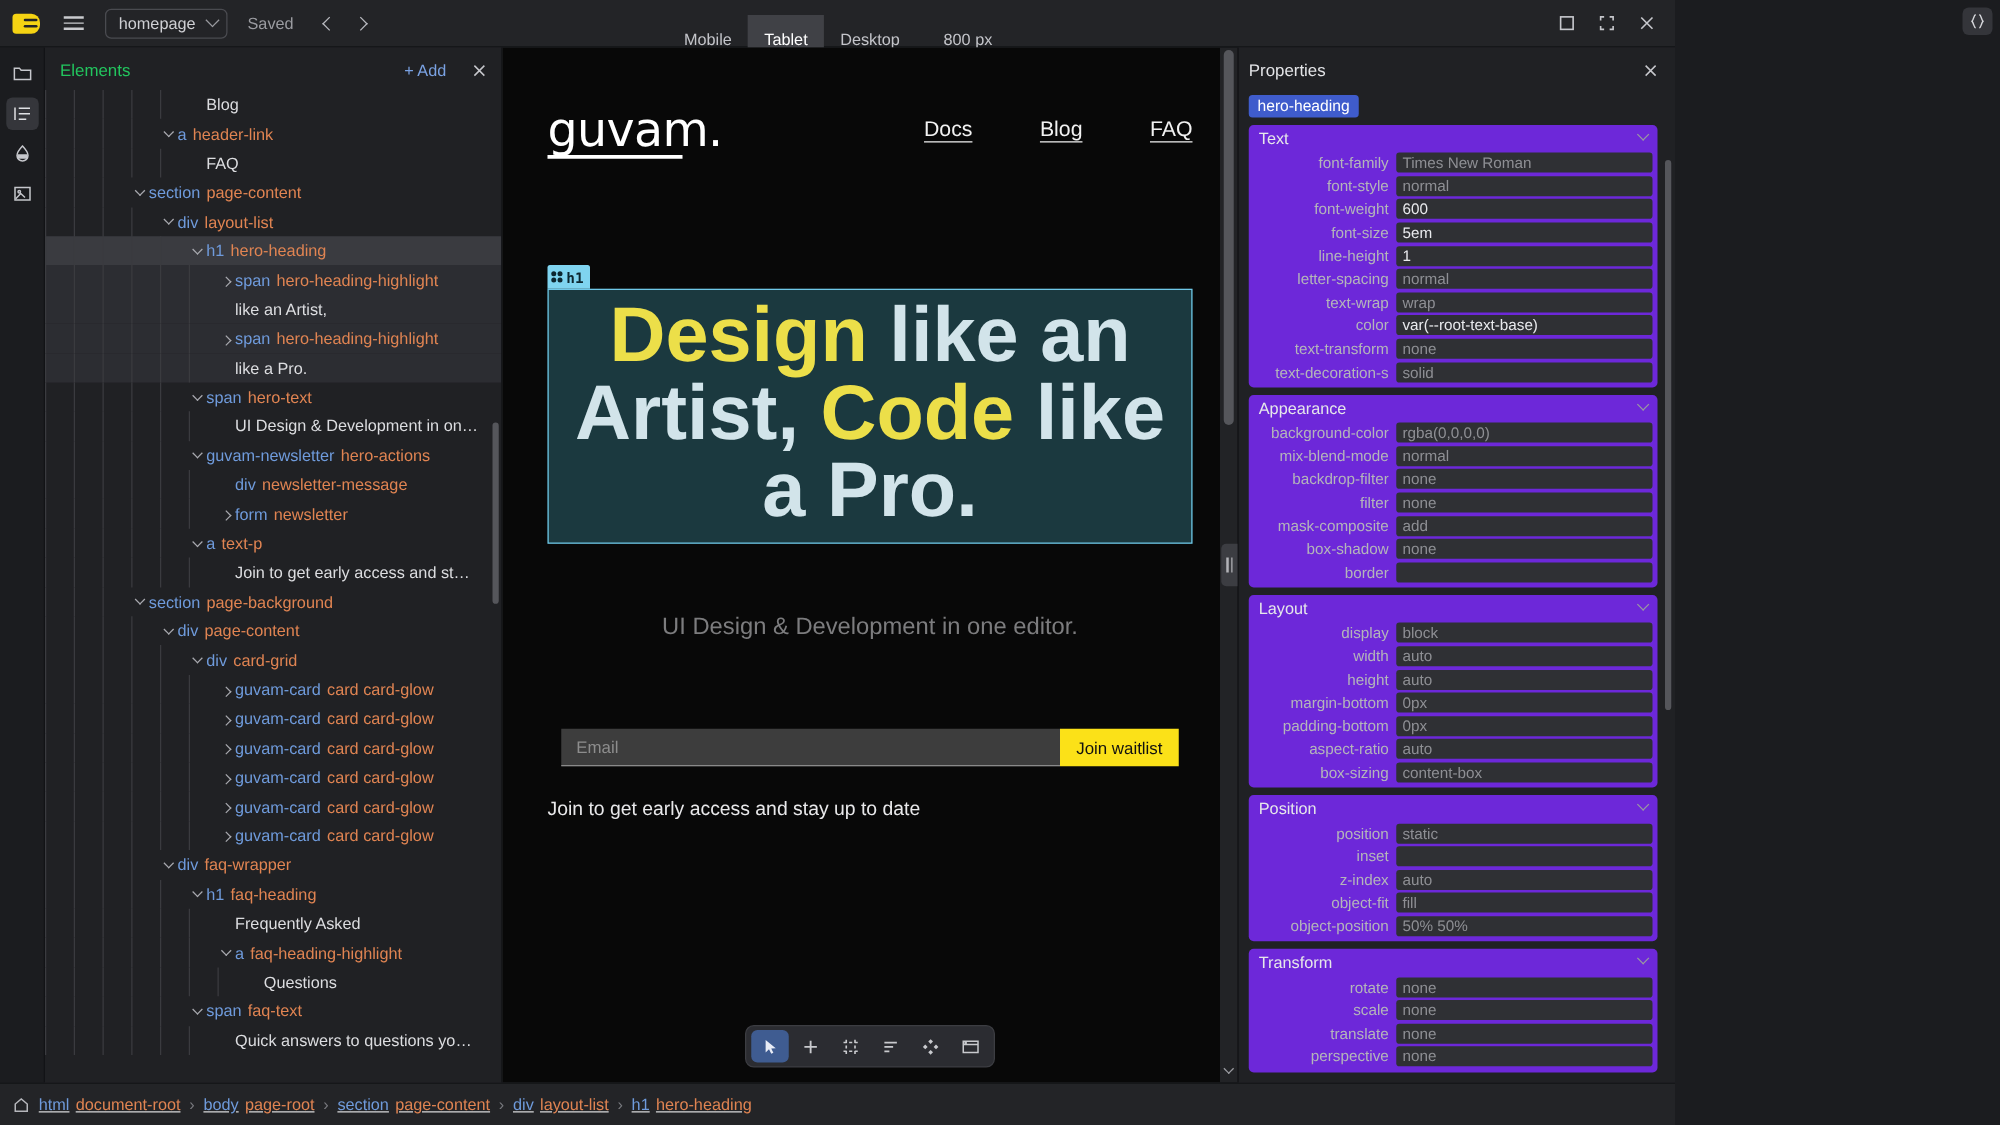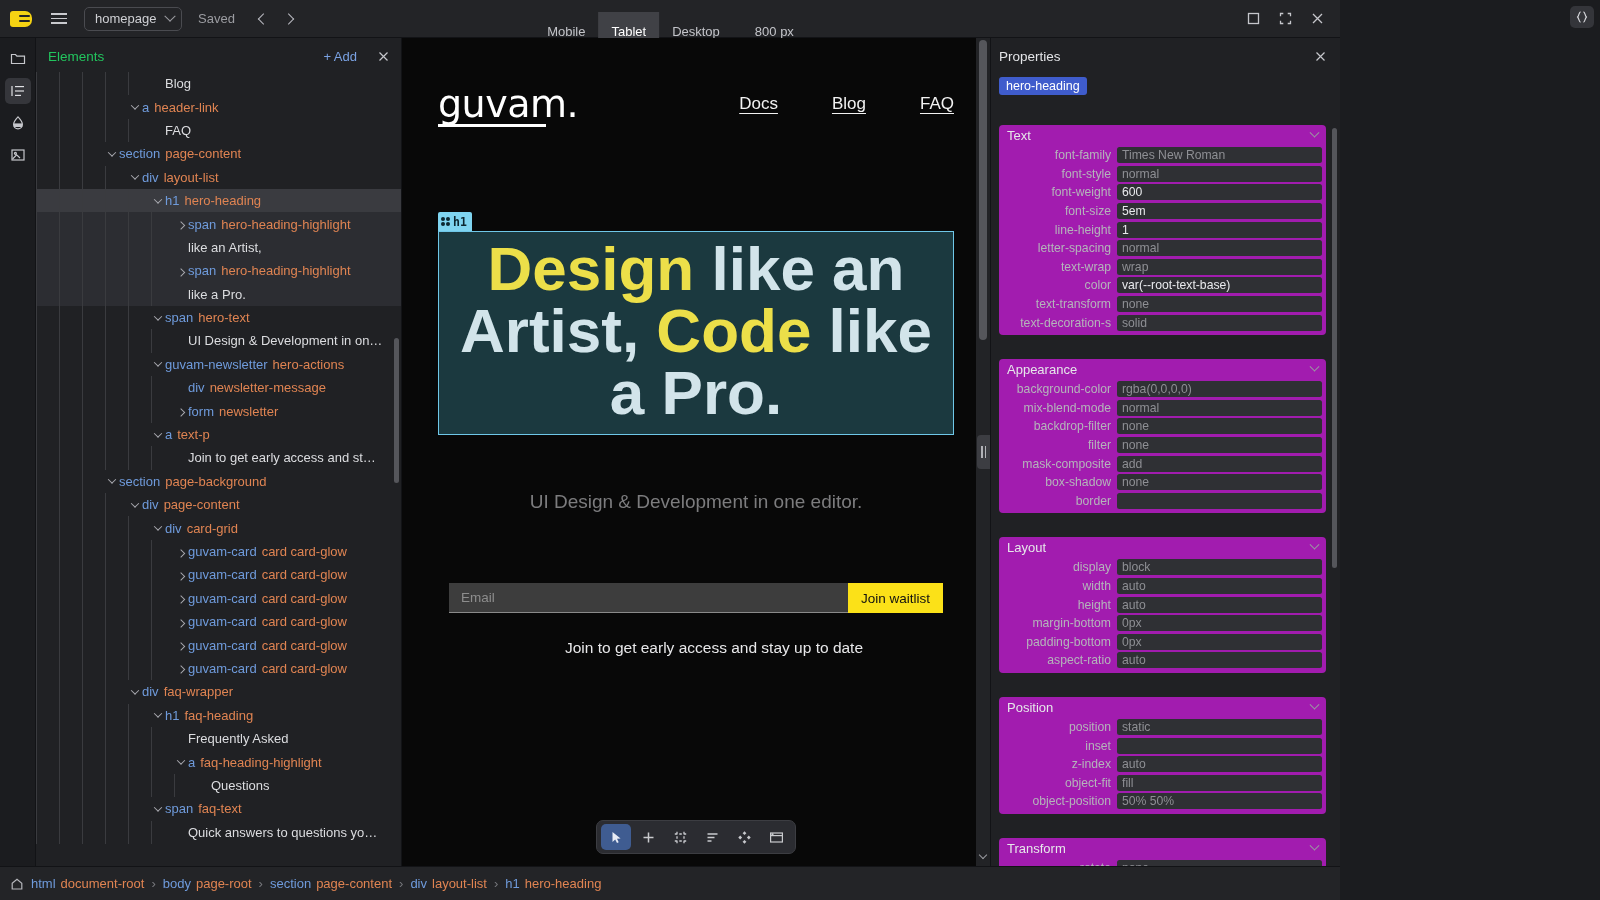--- a/index.html
+++ b/index.html
@@ -213,21 +213,21 @@
     flex: 1; background: #3d3d3d; border: none; border-bottom: 1px solid #8a8a8a;
     color: #d5d5d5; font-size: 13.5px; padding: 0 12px;
     font-family: "Liberation Sans", sans-serif; outline: none;
   }
   .nl-input::placeholder { color: #8d8d8d; }
   .nl-btn {
     background: #fbe118; color: #111; border: none; font-size: 13.5px;
     padding: 0 13px; cursor: pointer; font-family: "Liberation Sans", sans-serif;
   }
   .join-note {
-    margin-top: 26px; padding-left: 36px; font-size: 15.5px; color: #e8e8ea; text-align: center;
+    margin-top: 26px; padding-left: 36px; font-size: 15.5px; color: #e8e8ea;
   }
 
   .canvas-scroll {
     position: absolute; right: 0; top: 0; bottom: 0; width: 14px; background: #222326;
   }
   .canvas-scroll .thumb {
     position: absolute; left: 3px; width: 8px; top: 2px; height: 300px;
     background: #55565b; border-radius: 4px;
   }
   .canvas-scroll .arrow-dn {
@@ -272,23 +272,22 @@
 
   .sel-chip-row { padding: 8px 10px 6px 8px; }
   .sel-chip {
     display: inline-block; background: #3f5ccc; color: #fff;
     font-size: 12.5px; padding: 2px 7px; border-radius: 3px; cursor: pointer;
   }
 
   .pp-scroll { flex: 1; overflow: hidden; padding: 0 14px 0 8px; position: relative; }
 
   .pgroup {
-    background: #a21caf; border-radius: 4px; margin-bottom: 6px;
+    background: #6d28d9; border-radius: 4px; margin-bottom: 6px;
     padding-bottom: 3px;
-    margin-top: 24px;
   }
   .pgroup-head {
     height: 21px; display: flex; align-items: center; padding: 0 8px 0 8px;
     cursor: pointer;
   }
   .pgroup-head .gname { font-size: 13px; color: #e6e7ea; }
   .pgroup-head .gchev {
     margin-left: auto; width: 7px; height: 7px;
     border-right: 1.3px solid #9a9ba0; border-bottom: 1.3px solid #9a9ba0;
     transform: rotate(45deg) translate(-2px,-2px);
@@ -314,21 +313,21 @@
     background: #34353a; border-radius: 5px; display: flex; align-items: center;
     justify-content: center; cursor: pointer; z-index: 5;
   }
 
   
   .breadcrumb {
     height: 34px; min-height: 34px; background: #232427;
     display: flex; align-items: center; padding: 0 10px; gap: 7px;
     border-top: 1px solid #121316; font-size: 13px;
   }
-  .bc-item { display: flex; gap: 5px; cursor: pointer; }
+  .bc-item { display: flex; gap: 5px; cursor: pointer; text-decoration: underline; }
   .bc-sep { color: #77787d; }
 </style>
 </head>
 <body>
 
 <div class="app">
 
   <div class="topbar">
     <div class="logo-mark">
       <div class="lg-body"></div>
@@ -1176,20 +1175,24 @@
               <div class="pkey">margin-bottom</div>
               <div class="pval">0px</div>
             </div>
             <div class="prow">
               <div class="pkey">padding-bottom</div>
               <div class="pval">0px</div>
             </div>
             <div class="prow">
               <div class="pkey">aspect-ratio</div>
               <div class="pval">auto</div>
+            </div>
+            <div class="prow">
+              <div class="pkey">box-sizing</div>
+              <div class="pval">content-box</div>
             </div>
           </div>
           <div class="pgroup">
             <div class="pgroup-head">
               <span class="gname">Position</span>
               <span class="gchev"></span>
             </div>
             <div class="prow">
               <div class="pkey">position</div>
               <div class="pval">static</div>

